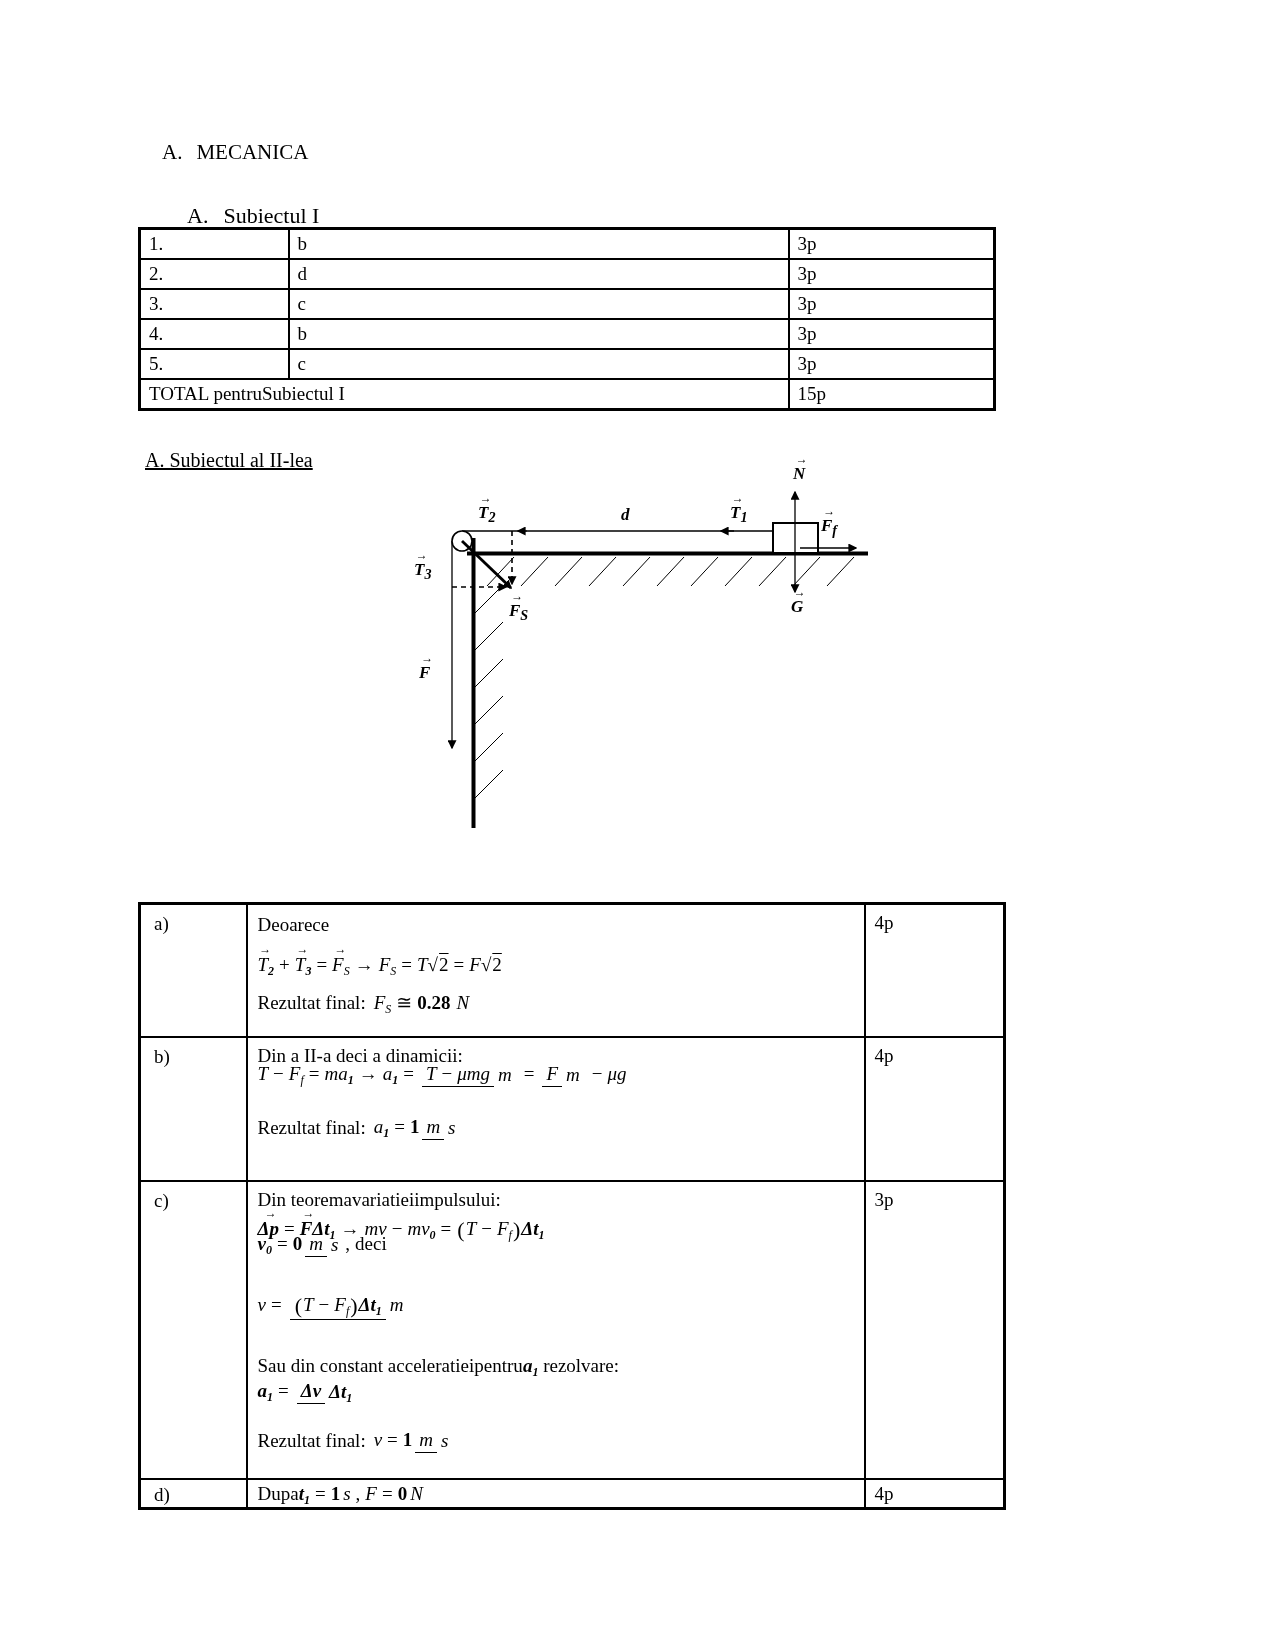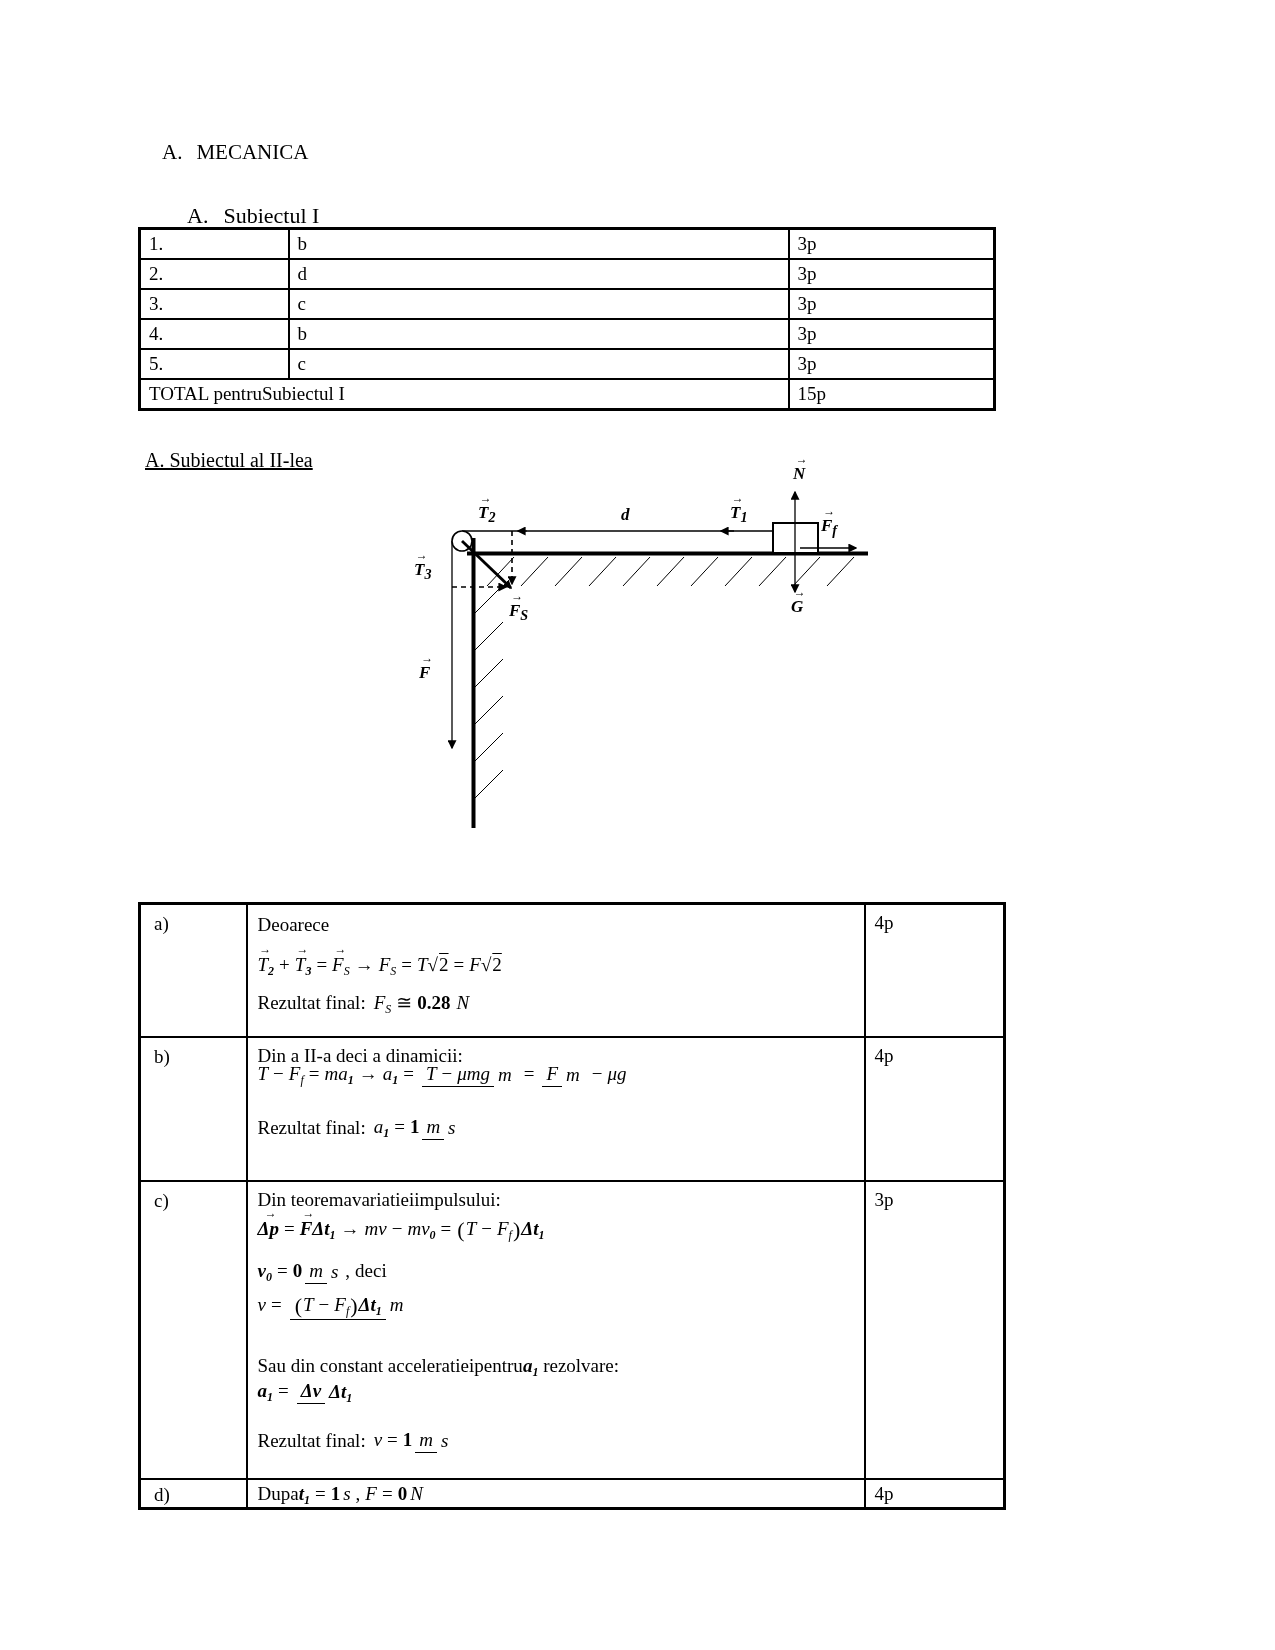--- a/index.html
+++ b/index.html
@@ -208,21 +208,21 @@
       </td>
       <td class="pts">4p</td>
     </tr>
 
     <tr>
       <td class="letter">c)</td>
       <td>
         <div class="cw" style="height:296px">
           <div class="fl" style="top:7px">Din teoremavariatieiimpulsului:</div>
           <div class="fl frm" style="top:33px"><span class="mv mb"><span class="vecw"><span class="va">→</span><span>Δp</span></span></span><span class="mo">=</span><span class="mv mb"><span class="vecw"><span class="va">→</span><span>F</span></span></span><span class="mv mb"><span>Δt</span><sub class="mb">1</sub></span><span class="mo">→</span><span class="mv"><span>m</span></span><span class="mv"><span>v</span></span><span class="mo">−</span><span class="mv"><span>m</span></span><span class="mv"><span>v</span><sub class="mb">0</sub></span><span class="mo">=</span><span class="mp">(</span><span class="mv"><span>T</span></span><span class="mo">−</span><span class="mv"><span>F</span><sub>f</sub></span><span class="mp">)</span><span class="mv mb"><span>Δt</span><sub class="mb">1</sub></span></div>
-          <div class="fl frm" style="top:78px"><span class="mv mb"><span>v</span><sub class="mb">0</sub></span><span class="mo">=</span><span class="mn mb"><span>0</span></span><span class="mfrac">
+          <div class="fl frm" style="top:51px"><span class="mv mb"><span>v</span><sub class="mb">0</sub></span><span class="mo">=</span><span class="mn mb"><span>0</span></span><span class="mfrac">
                   <span class="mtop"><span class="mv"><span>m</span></span></span>
                   <span class="mbot"><span class="mv"><span>s</span></span></span>
                 </span><span class="mt"><span>,</span></span><span style="display: inline-block; width: 5px;"></span><span class="mt"><span>deci</span></span></div>
           <div class="fl frm" style="top:112px"><span class="mv"><span>v</span></span><span class="mo">=</span><span class="mfrac">
                   <span class="mtop"><span class="mp">(</span><span class="mv"><span>T</span></span><span class="mo">−</span><span class="mv"><span>F</span><sub>f</sub></span><span class="mp">)</span><span class="mv mb"><span>Δt</span><sub class="mb">1</sub></span></span>
                   <span class="mbot"><span class="mv"><span>m</span></span></span>
                 </span></div>
           <div class="fl" style="top:173px">
             <span>Sau din constant acceleratieipentru</span><span class="frm"><span class="mv mb"><span>a</span><sub class="mb">1</sub></span></span>
             <span>rezolvare:</span>

